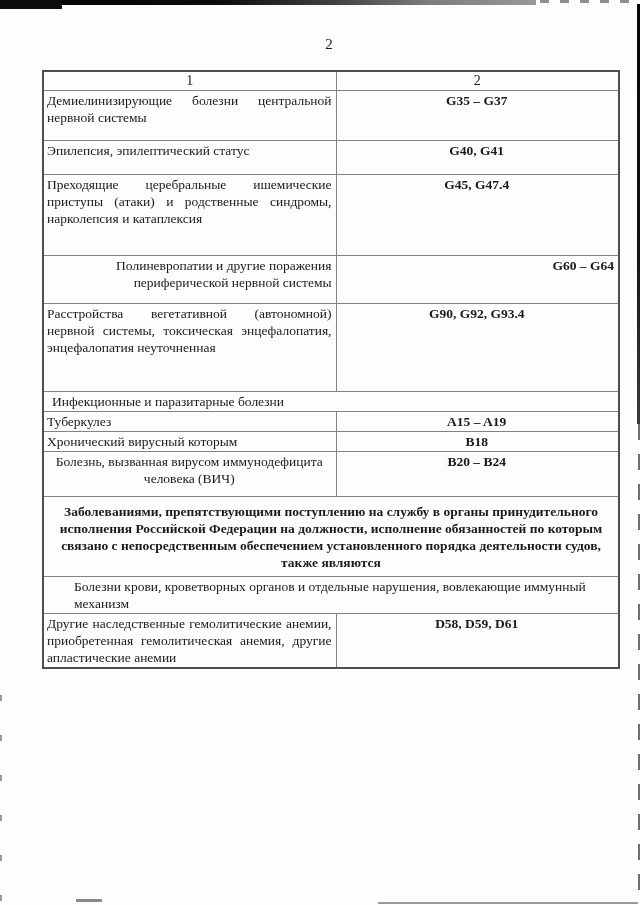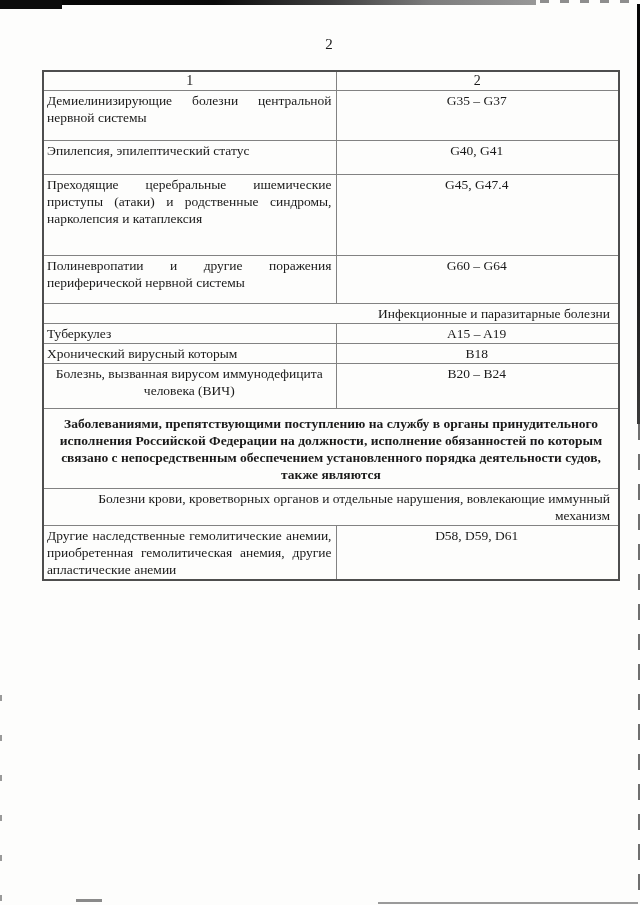--- a/index.html
+++ b/index.html
@@ -55,28 +55,28 @@
   col.c1 { width: 293px; }
   col.c2 { width: 283px; }
   table.doc td {
     border: 1px solid #828282;
     vertical-align: top;
     padding: 1px 4px 1px 3px;
     overflow: hidden;
   }
   tr.rhead td { height: 18px; text-align: center; padding: 0; font-size: 14px; line-height: 18px; }
   td.name { text-align: justify; }
-  td.code { text-align: center; }
-  tr.sec td { text-align: right; vertical-align: middle; padding: 1px 8px; }
+  td.code { text-align: center; font-weight: bold; }
+  tr.sec td { text-align: left; vertical-align: middle; padding: 1px 8px; }
   tr.note td { font-weight: bold; text-align: center; vertical-align: middle; padding: 2px 12px; margin-left: 21px; }
 
   tr.h50  td { height: 50px; }
   tr.h34  td { height: 34px; }
   tr.h67  td { height: 81px; }
-  tr.h48  td { height: 48px; }
+  tr.h48  td { height: 48px; text-align: right; }
   tr.h88  td { height: 88px; }
   tr.h20  td { height: 20px; }
   tr.h17  td { height: 17px; }
   tr.h15  td { height: 15px; }
   tr.h45  td { height: 45px; text-align: center; }
   tr.h80  td { height: 80px; }
   tr.h34s td { height: 34px; padding-left: 30px; }
   tr.h53  td { height: 53px; }
   tr.h167 td { height: 167px; }
 </style>
@@ -117,20 +117,24 @@
       <td class="code">G40, G41</td>
     </tr>
     <tr class="h67">
       <td class="name">Преходящие церебральные ишемические приступы (атаки) и родственные синдромы, нарколепсия и катаплексия</td>
       <td class="code">G45, G47.4</td>
     </tr>
     <tr class="h48">
       <td class="name">Полиневропатии и другие поражения периферической нервной системы</td>
       <td class="code">G60 – G64</td>
     </tr>
+    <tr class="h88">
+      <td class="name">Расстройства вегетативной (автономной) нервной системы, токсическая энцефалопатия, энцефалопатия неуточненная</td>
+      <td class="code">G90, G92, G93.4</td>
+    </tr>
 
     <tr class="sec h20">
       <td colspan="2">Инфекционные и паразитарные болезни</td>
     </tr>
 
     <tr class="h17">
       <td class="name">Туберкулез</td>
       <td class="code">A15 – A19</td>
     </tr>
     <tr class="h15">

